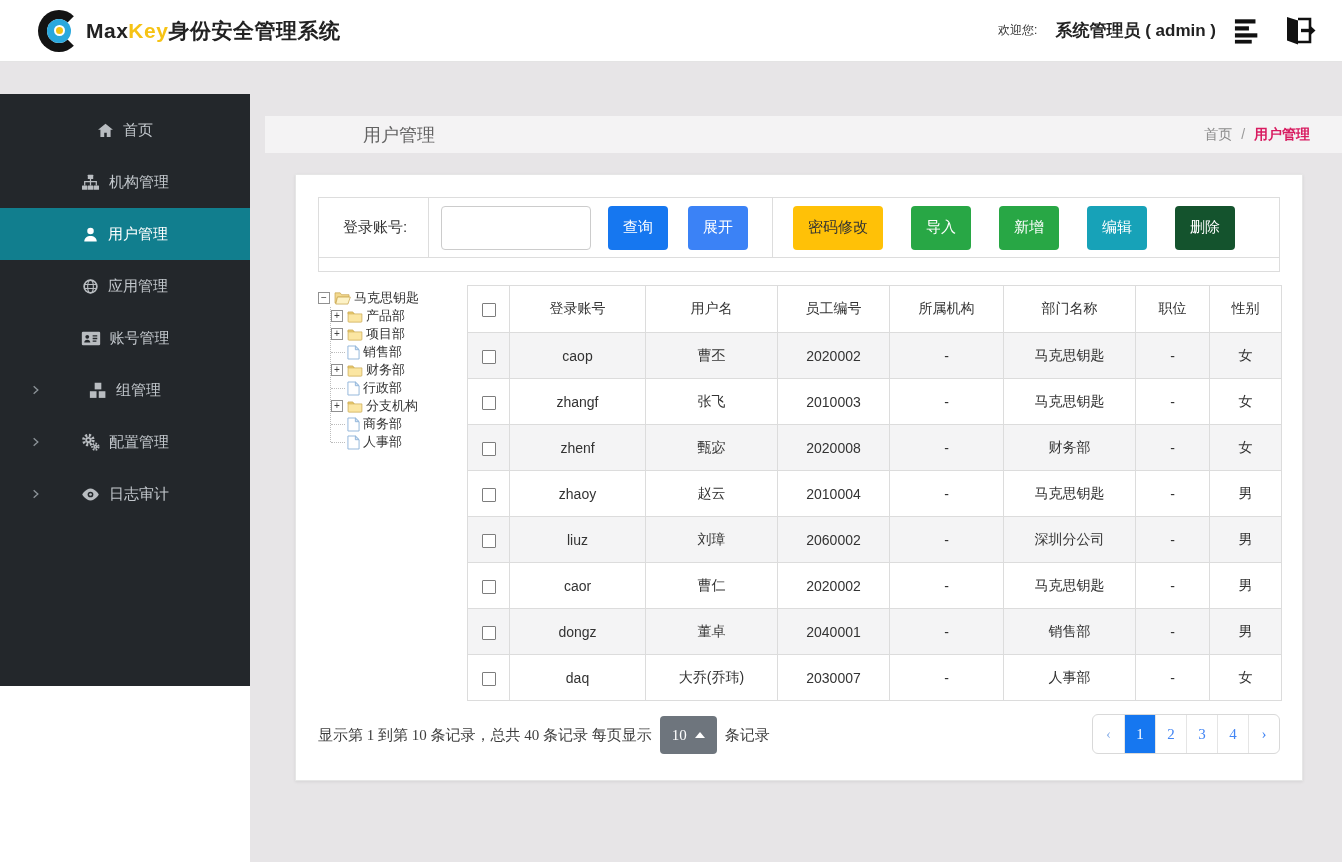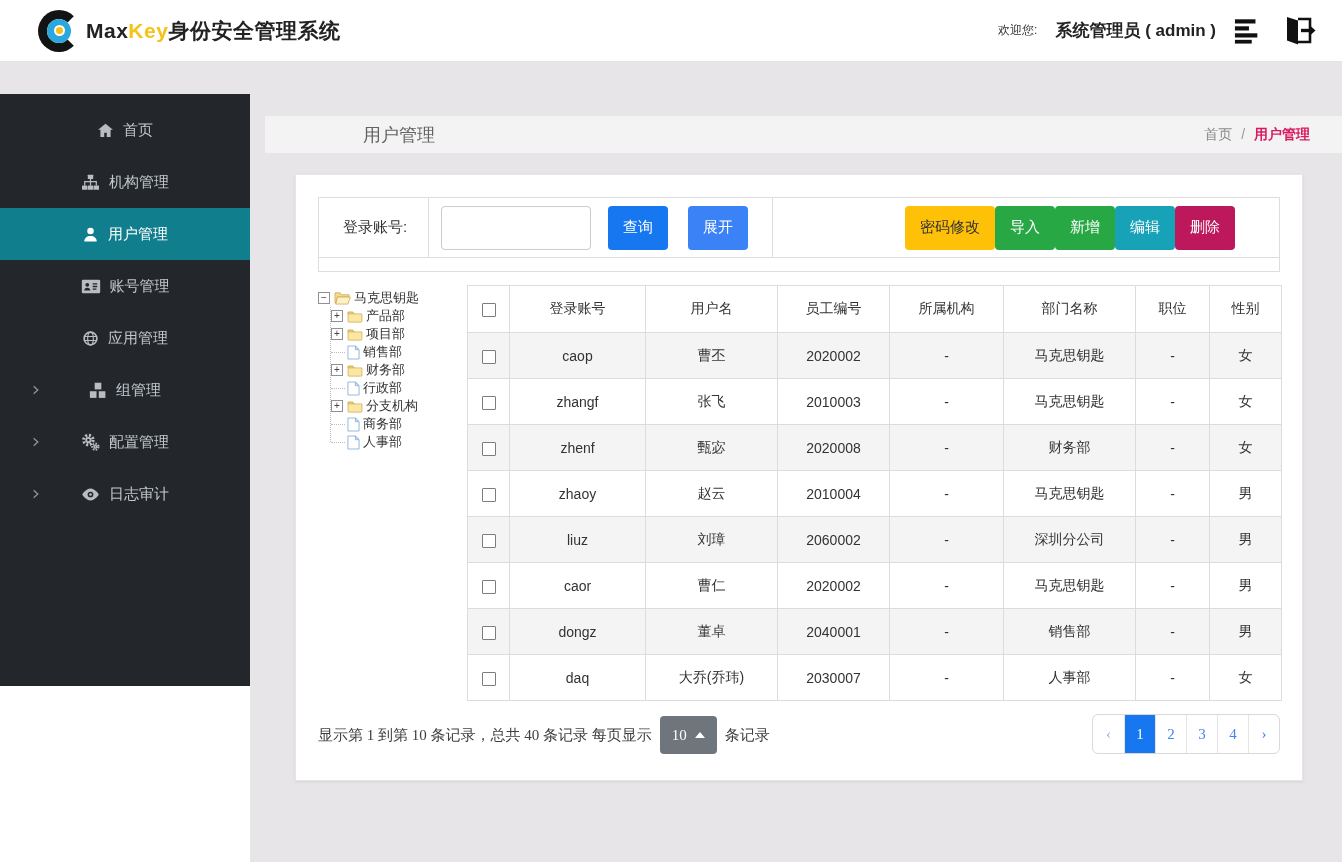--- a/index.html
+++ b/index.html
@@ -44,25 +44,25 @@
 
   
   .filter-box { border:1px solid #ddd; }
   .filter-row { display:flex; align-items:stretch; height:60px; border-bottom:1px solid #ddd; }
   .filter-label-cell { width:110px; display:flex; align-items:center; padding-left:24px; border-right:1px solid #ddd; font-size:15px; color:#333; }
   .filter-main-cell { width:344px; display:flex; align-items:center; padding-left:12px; border-right:1px solid #ddd; }
   .filter-input { width:150px; height:44px; border:1px solid #ccc; border-radius:4px; padding:0 10px; font-size:14px; outline:none; }
   .btn { border:none; border-radius:4px; font-size:15px; height:44px; padding:0 15px; cursor:pointer; color:#fff; font-family:inherit; }
   .btn-primary { background:#1677f0; margin-left:17px; }
   .btn-secondary { background:#3b82f6; margin-left:20px; }
-  .filter-actions-cell { flex:1; display:flex; align-items:center; justify-content:flex-end; padding-right:44px; }
+  .filter-actions-cell { flex:1; display:flex; align-items:center; justify-content:flex-end; gap:28px; padding-right:44px; }
   .btn-warning { background:#ffc107; color:#333; }
   .btn-success { background:#28a745; }
   .btn-info { background:#17a2b8; }
-  .btn-danger { background:#be185d; }
+  .btn-danger { background:#14532d; }
   .filter-toolbar-row { height:13px; }
 
   
   .body-row { display:flex; margin-top:13px; }
   .tree { width:149px; flex:none; padding-top:4px; font-size:13px; color:#333; }
   .tree-row { display:flex; align-items:center; height:18px; cursor:pointer; white-space:nowrap; }
   .expander { width:12px; height:12px; border:1px solid #919191; background:#fff; color:#444; font-size:10px; line-height:10px; text-align:center; flex:none; margin-right:2px; z-index:1; }
   .stub { width:14px; flex:none; border-top:1px dotted #bdbdbd; margin-right:0; align-self:center; height:0; }
   .t-icon { display:inline-flex; margin:0 3px 0 2px; flex:none; }
   .tree-children { position:relative; margin-left:6px; padding-left:7px; }
@@ -153,39 +153,39 @@
           <svg width="17" height="17" viewBox="0 0 24 24" fill="currentColor">
               <circle cx="12" cy="7" r="4.6"></circle>
               <path d="M3.2 22c0-5 3.9-7.8 8.8-7.8s8.8 2.8 8.8 7.8z"></path>
             </svg>
         </span>
         <span>用户管理</span>
       </div>
 
       <div class="side-item">
         <span class="s-icon">
+          <svg width="17" height="17" viewBox="0 0 24 24">
+              <circle cx="12" cy="12" r="9" fill="none" stroke="currentColor" stroke-width="2.4"></circle>
+              <ellipse cx="12" cy="12" rx="4" ry="9" fill="none" stroke="currentColor" stroke-width="1.6"></ellipse>
+              <path d="M3.5 9.2h17M3.5 14.8h17" stroke="currentColor" stroke-width="1.6"></path>
+            </svg>
+        </span>
+        <span>应用管理</span>
+      </div>
+
+      <div class="side-item">
+        <span class="s-icon">
           <svg width="20" height="17" viewBox="0 0 24 20">
               <rect x="1" y="2" width="22" height="16" rx="1.5" fill="currentColor"></rect>
               <circle class="cutout" cx="7.5" cy="8" r="2.3"></circle>
               <path class="cutout" d="M3.8 14.8c0-2.1 1.7-3.4 3.7-3.4s3.7 1.3 3.7 3.4z"></path>
               <path d="M14 6.8h5.5M14 10h5.5M14 13.2h4.5" stroke="#23272b" stroke-width="1.6" fill="none"></path>
             </svg>
         </span>
         <span>账号管理</span>
-      </div>
-
-      <div class="side-item">
-        <span class="s-icon">
-          <svg width="17" height="17" viewBox="0 0 24 24">
-              <circle cx="12" cy="12" r="9" fill="none" stroke="currentColor" stroke-width="2.4"></circle>
-              <ellipse cx="12" cy="12" rx="4" ry="9" fill="none" stroke="currentColor" stroke-width="1.6"></ellipse>
-              <path d="M3.5 9.2h17M3.5 14.8h17" stroke="currentColor" stroke-width="1.6"></path>
-            </svg>
-        </span>
-        <span>应用管理</span>
       </div>
 
       <div class="side-item">
         <span class="chev">
           <svg width="11" height="11" viewBox="0 0 24 24" fill="none" stroke="currentColor" stroke-width="3">
               <path d="M8 4l9 8-9 8"></path>
             </svg>
         </span>
         <span class="s-icon">
           <svg width="18" height="17" viewBox="0 0 24 23" fill="currentColor">

